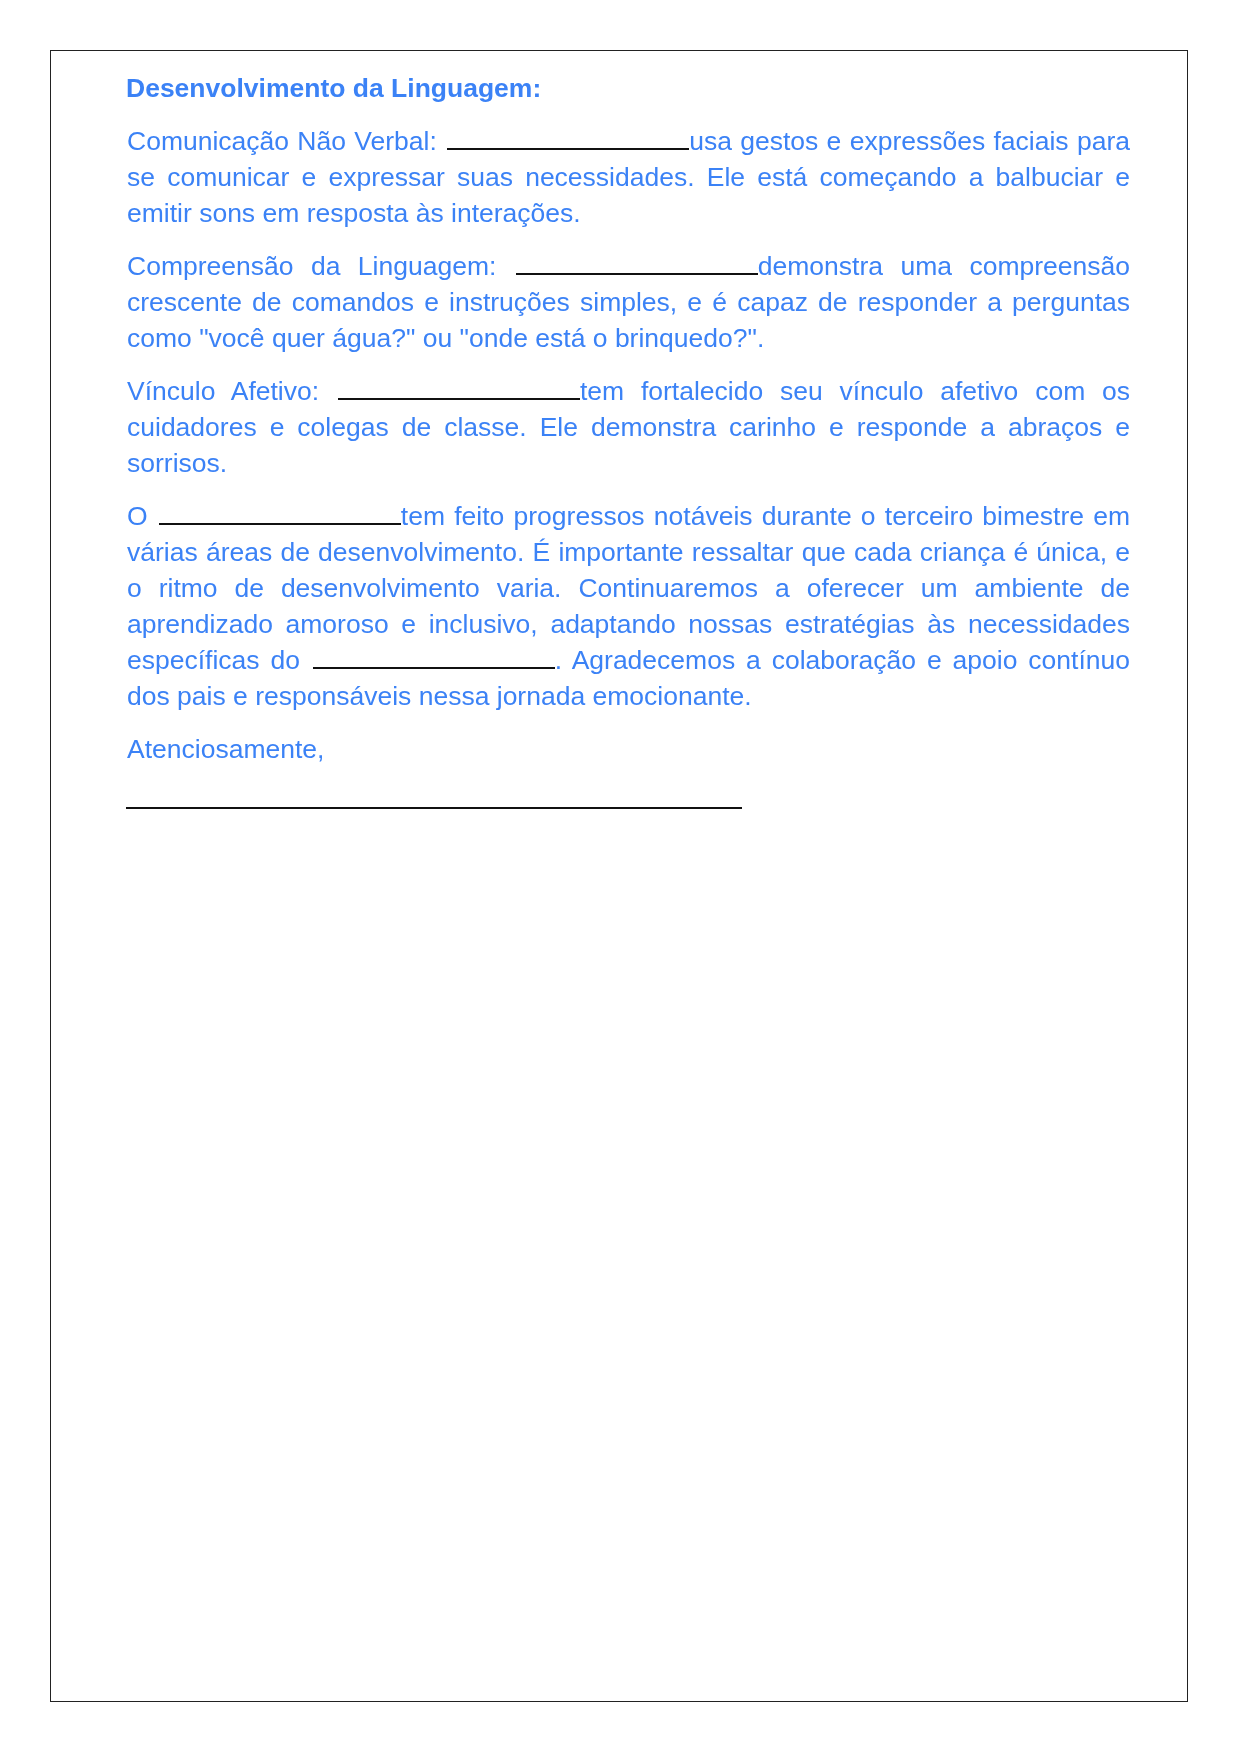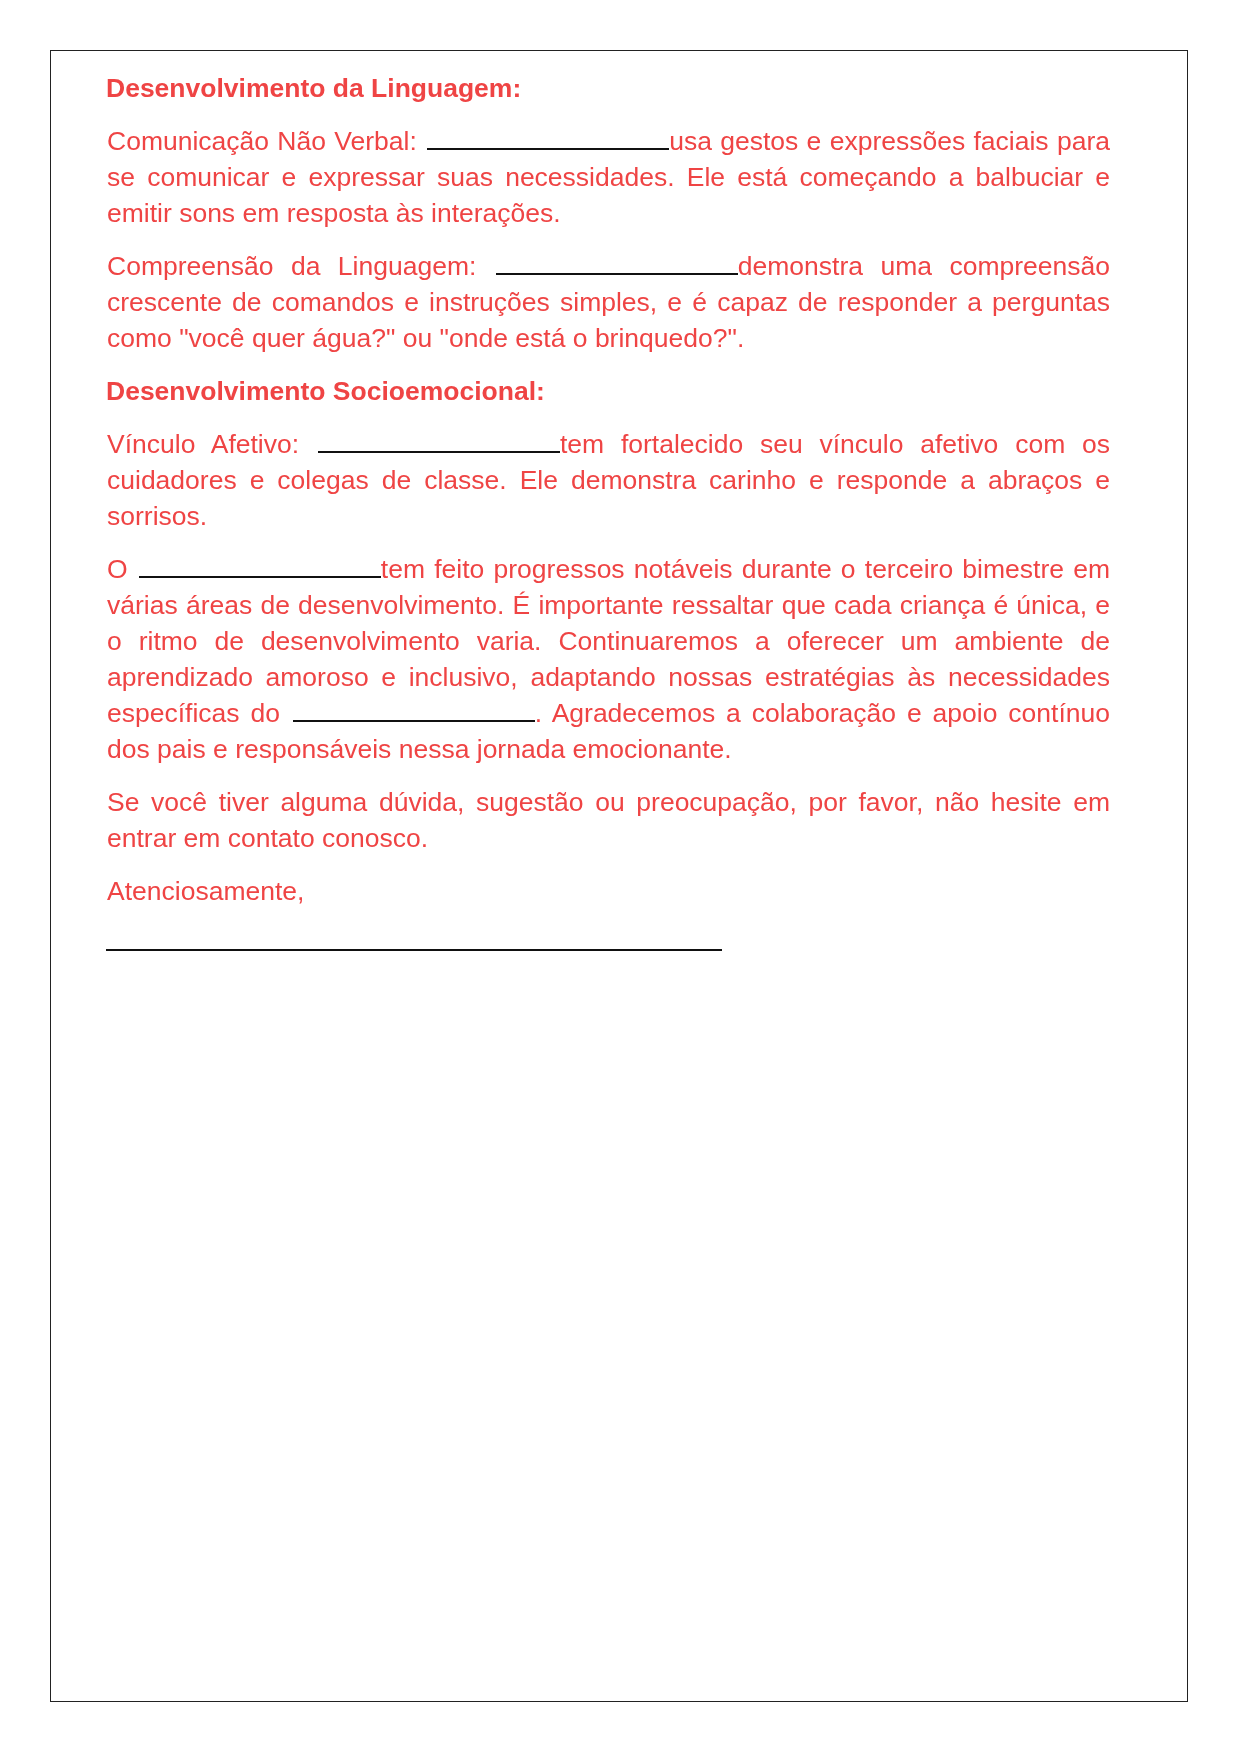--- a/index.html
+++ b/index.html
@@ -4,23 +4,23 @@
 <style>
   html, body { margin: 0; padding: 0; background: #ffffff; }
   body { width: 1241px; height: 1755px; position: relative; overflow: hidden; }
   .page-frame {
     position: absolute; left: 50px; top: 50px;
     width: 1138px; height: 1652px;
     border: 1.5px solid #222222;
     box-sizing: border-box;
   }
   .content {
-    position: absolute; left: 106px; top: 70px; width: 1004px;
+    position: absolute; left: 126px; top: 70px; width: 1004px;
     font-family: "Liberation Sans", sans-serif;
-    font-size: 26.5px; line-height: 36px; color: #ef4444;
+    font-size: 26.5px; line-height: 36px; color: #3b82f6;
   }
   .heading { font-weight: bold; margin: 0 0 17px 0; }
   .para { text-align: justify; margin: 0 0 17px 1px; }
   .blank {
     display: inline-block; width: 242px; border-bottom: 2px solid #111;
     height: 24px; vertical-align: baseline; margin-left: 2px;
   }
   .sig-line {
     width: 616px; border-bottom: 2px solid #111; height: 20px;
     margin: 20px 0 32px 0;
@@ -39,36 +39,34 @@
     <span>Comunicação Não Verbal:</span>
     <span class="blank"></span><span>usa gestos e expressões faciais para se comunicar e expressar suas necessidades. Ele está começando a balbuciar e emitir sons em resposta às interações.</span>
   </p>
 
 
   <p class="para">
     <span>Compreensão da Linguagem:</span>
     <span class="blank"></span><span>demonstra uma compreensão crescente de comandos e instruções simples, e é capaz de responder a perguntas como "você quer água?" ou "onde está o brinquedo?".</span>
   </p>
 
-  <p class="heading">Desenvolvimento Socioemocional:</p>
 
   <p class="para">
     <span>Vínculo Afetivo:</span>
     <span class="blank"></span><span>tem fortalecido seu vínculo afetivo com os cuidadores e colegas de classe. Ele demonstra carinho e responde a abraços e sorrisos.</span>
   </p>
 
 
 
 
   <p class="para">
     <span>O</span>
     <span class="blank"></span><span>tem feito progressos notáveis durante o terceiro bimestre em várias áreas de desenvolvimento. É importante ressaltar que cada criança é única, e o ritmo de desenvolvimento varia. Continuaremos a oferecer um ambiente de aprendizado amoroso e inclusivo, adaptando nossas estratégias às necessidades específicas do</span>
     <span class="blank"></span><span>. Agradecemos a colaboração e apoio contínuo dos pais e responsáveis nessa jornada emocionante.</span>
   </p>
 
-  <p class="para">Se você tiver alguma dúvida, sugestão ou preocupação, por favor, não hesite em entrar em contato conosco.</p>
 
   <p class="para">Atenciosamente,</p>
 
   <div class="sig-line"></div>
 
 
 </div>
 
 </body></html>

